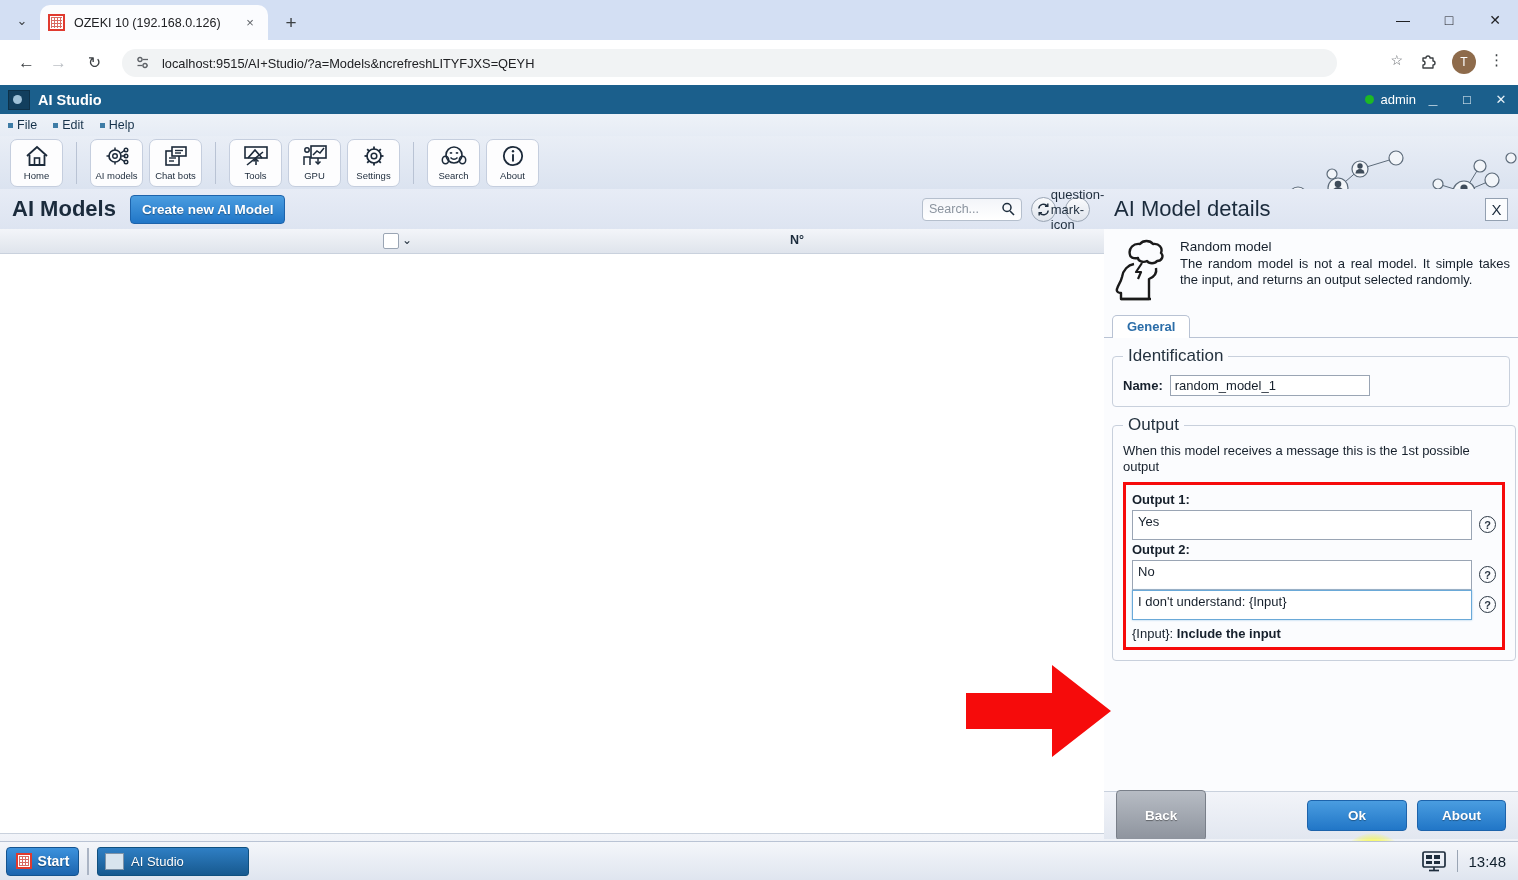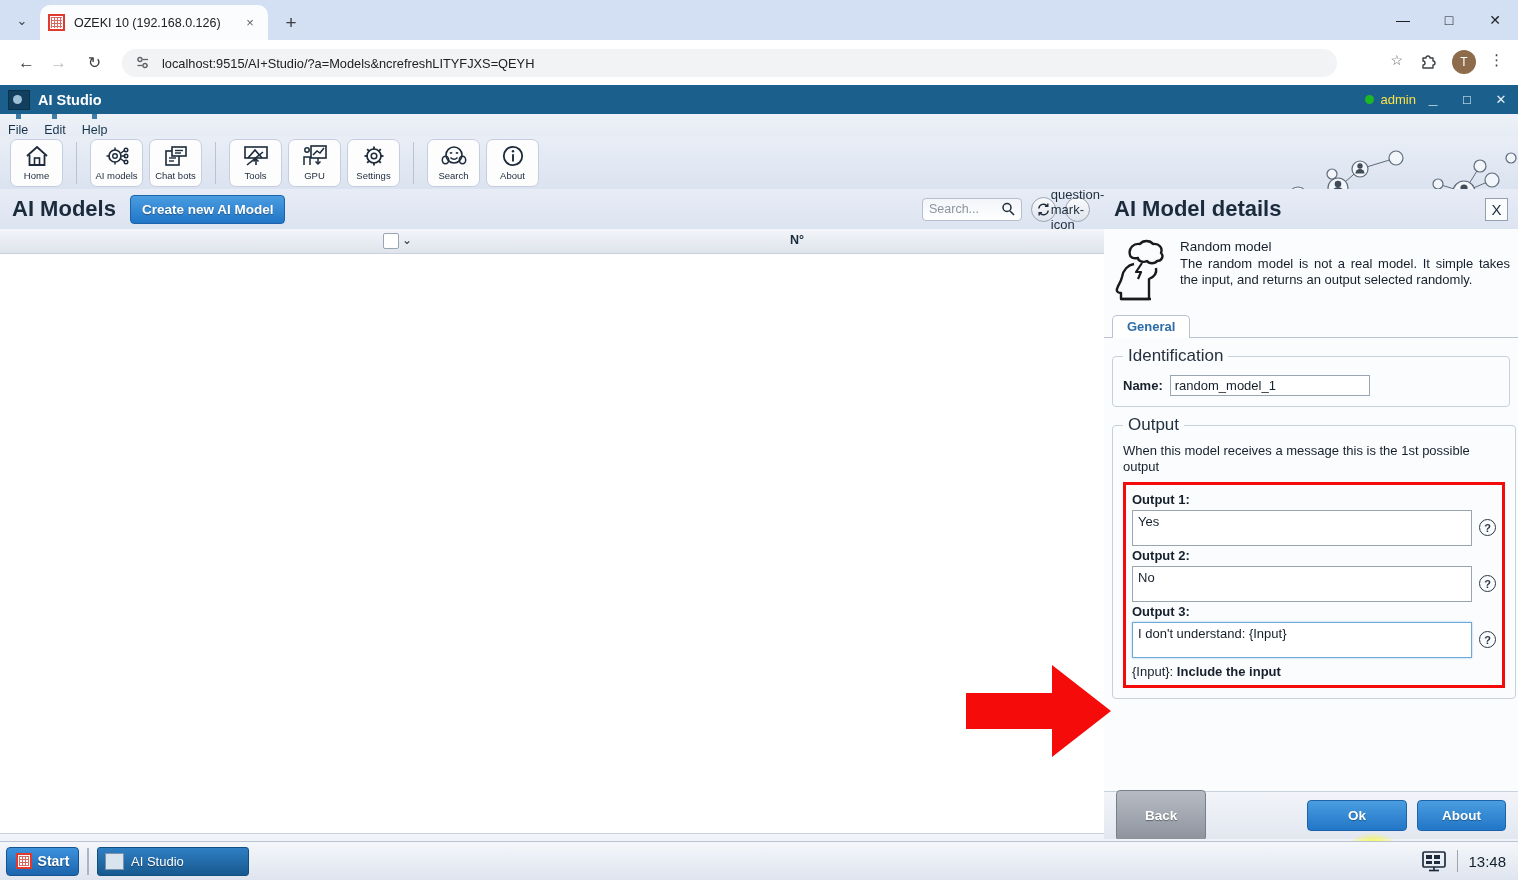--- a/index.html
+++ b/index.html
@@ -102,36 +102,36 @@
   .app-logo {
     width:22px; height:20px; margin-left:8px; margin-right:8px;
     background:#123f5e; border:1px solid #0d3149; position:relative; flex:none;
   }
   .app-logo::after{
     content:""; position:absolute; left:4px; top:4px; width:9px;height:9px;
     border-radius:50%; background:#9fc1d8;
   }
   .app-title { color:#fff; font-size:14.5px; font-weight:bold; }
   .app-user {
-    margin-left:auto; color:#fde047; font-size:13px; display:flex;
+    margin-left:auto; color:#ffffff; font-size:13px; display:flex;
     align-items:center; gap:7px;
   }
   .dot-green { width:9px;height:9px;border-radius:50%;background:#1db924; display:inline-block;}
   .app-wctl {
     width:34px; height:29px; display:flex; align-items:center;
     justify-content:center; color:#e9f2f8; font-size:13px;
   }
 
   
   .menubar {
     position:absolute; left:0; top:29px; width:1518px; height:22px;
     background:linear-gradient(#eef2f8,#e6ecf5);
     display:flex; align-items:center; padding-left:8px; gap:16px;
   }
-  .menu-item { font-size:12.5px; color:#16324a; display:flex; align-items:center; gap:4px;flex-direction:column;}
+  .menu-item { font-size:12.5px; color:#16324a; display:flex; align-items:center; gap:4px;}
   .menu-item .sq { width:5px;height:5px;background:#3e7ca6; display:inline-block;}
 
   
   .toolbar {
     position:absolute; left:0; top:51px; width:1518px; height:53px;
     background:linear-gradient(#e9eef6,#dbe3f0);
     display:flex; align-items:center; padding-left:10px; gap:6px;
   }
   .tb-btn {
     width:53px; height:48px; background:#fdfdfe; border:1px solid #c5cede;
@@ -198,21 +198,21 @@
   
   .details {
     position:absolute; left:1104px; top:104px; width:414px; height:691px;
     background:#f4f6fa;
   }
   .det-head {
     position:absolute; left:0; top:0; width:414px; height:40px;
     background:linear-gradient(#e7ecf6,#dde4f1);
     display:flex; align-items:center; padding:0 10px;
   }
-  .det-title { font-size:22px; font-weight:bold; color:#1b2b3c; }
+  .det-title { font-size:22px; font-weight:normal; color:#1b2b3c; }
   .det-close {
     margin-left:auto; width:23px; height:23px; border:1px solid #93a0b1;
     background:#fbfcfe; display:flex; align-items:center; justify-content:center;
     font-size:15px; color:#1b2b3c;
   }
   .det-body { position:absolute; left:0; top:40px; width:414px; height:610px; background:#fbfcfe;}
   .model-row { display:flex; padding:10px 8px 6px 8px; gap:10px;}
   .model-ico { width:58px; height:62px; flex:none;}
   .model-name { font-size:13.5px; font-weight:normal; color:#16202c; margin-bottom:2px;}
   .model-desc { font-size:13px; color:#16202c; line-height:1.25; text-align:justify;}
@@ -235,21 +235,21 @@
   .lbl-b { font-size:13px; font-weight:bold; color:#16202c; }
   .txtinput {
     width:200px; height:21px; border:1px solid #9aa5b4; background:#fff;
     font-size:13px; color:#16202c; padding:1px 4px; font-family:"Liberation Sans", sans-serif;
   }
   .out-desc { font-size:13px; color:#16202c; line-height:1.25; padding:2px 0 6px 0;}
   .redbox { border:3px solid #f60b0b; padding:5px 6px 6px 6px; }
   .out-label { font-size:13px; font-weight:bold; color:#16202c; margin:2px 0 3px 0;}
   .ta-row { display:flex; align-items:center; gap:7px;}
   .ta {
-    width:340px; height:36px; border:1px solid #9aa5b4; background:#fff;
+    width:340px; height:30px; border:1px solid #9aa5b4; background:#fff;
     font-size:13px; color:#16202c; padding:3px 5px; resize:none;
     font-family:"Liberation Sans", sans-serif; line-height:1.2; overflow:hidden;
   }
   .ta.focused { border:1px solid #6aa9d8; box-shadow:0 0 2px #9cc8e8;}
   .help-c {
     width:17px;height:17px;border-radius:50%;border:1.6px solid #2b3744;
     display:flex;align-items:center;justify-content:center;
     font-size:11px; font-weight:bold; color:#2b3744; flex:none;
   }
   .hint { font-size:13px; color:#16202c; padding-top:6px;}
@@ -614,21 +614,20 @@
               <textarea class="ta" style="">Yes</textarea>
               <span class="help-c">?</span>
             </div>
 
             <div class="out-label">Output 2:</div>
             <div class="ta-row">
               <textarea class="ta" style="">No</textarea>
               <span class="help-c">?</span>
             </div>
 
-            <div class="out-label">Output 3:</div>
             <div class="ta-row">
               <textarea class="ta focused" style="">I don't understand: {Input}</textarea>
               <span class="help-c">?</span>
             </div>
 
             <div class="hint">
               <span>{Input}:</span>
               <b>Include the input</b>
             </div>
           </div>

